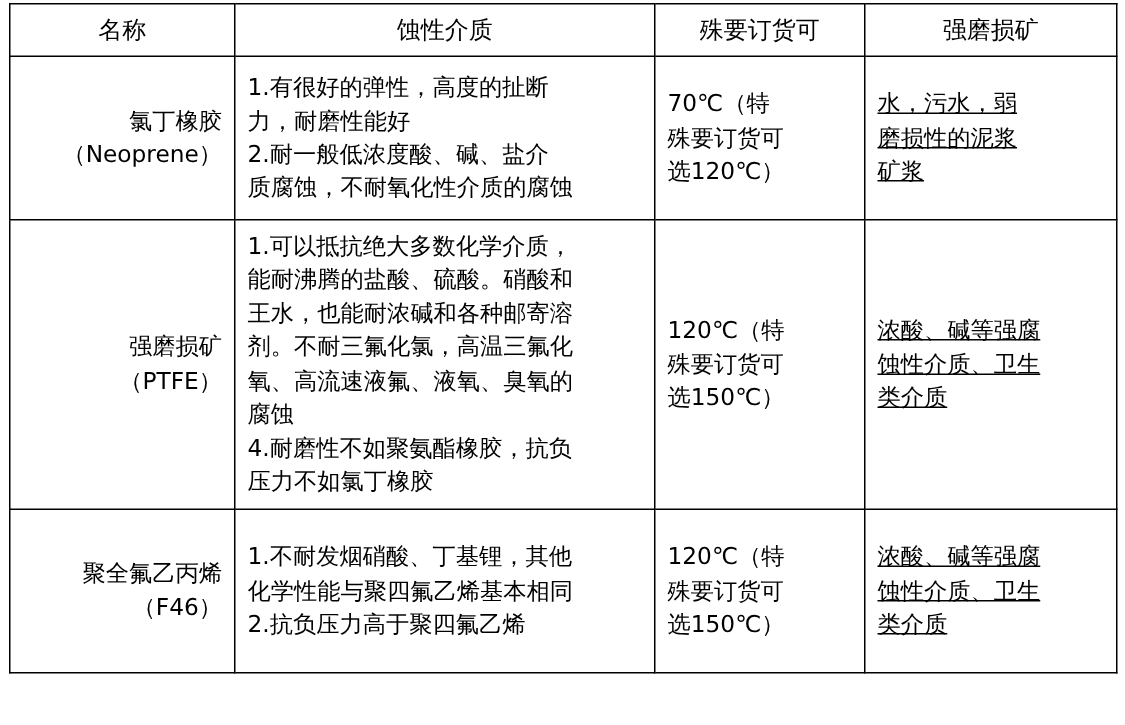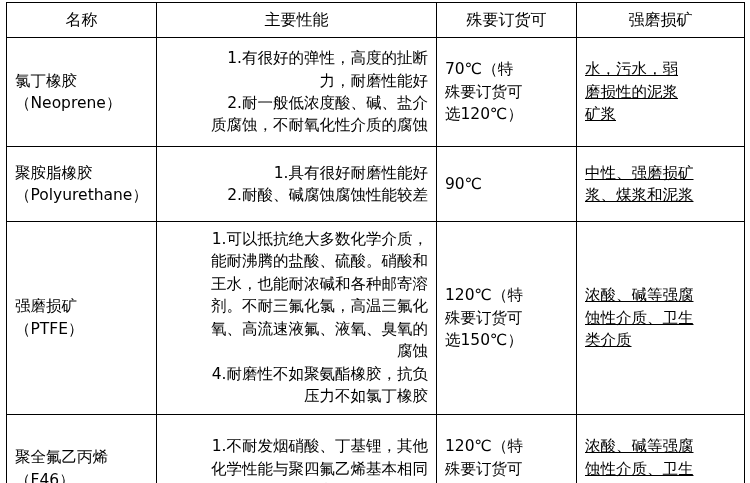--- a/index.html
+++ b/index.html
@@ -41,25 +41,25 @@
   }
   table.spec th {
     text-align: center;
     font-weight: normal;
     height: 34px;
     padding: 0 6px;
     font-size: 16px;
     margin-left: 40px;
   }
   td.name {
-    text-align: left;
+    text-align: right;
     white-space: pre-line;
   }
   td.perf {
-    text-align: right;
+    text-align: left;
     white-space: pre-line;
     padding: 8px 8px 8px 9px;
   }
   td.temp {
     text-align: left;
     white-space: pre-line;
     padding-left: 10px;
   }
   td.temp.center {
     padding-left: 8px;
@@ -82,48 +82,39 @@
   <table class="spec">
     <colgroup>
       <col class="c-name">
       <col class="c-perf">
       <col class="c-temp">
       <col class="c-scope">
     </colgroup>
     <thead>
       <tr>
         <th>名称</th>
-        <th>主要性能</th>
+        <th>蚀性介质</th>
         <th>殊要订货可</th>
         <th>强磨损矿</th>
       </tr>
     </thead>
     <tbody>
       <tr class="r-neoprene">
         <td class="name">氯丁橡胶
 （Neoprene）</td>
         <td class="perf">1.有很好的弹性，高度的扯断
 力，耐磨性能好
 2.耐一般低浓度酸、碱、盐介
 质腐蚀，不耐氧化性介质的腐蚀</td>
         <td class="temp center">70℃（特
 殊要订货可
 选120℃）</td>
         <td class="scope">水，污水，弱
 磨损性的泥浆
 矿浆</td>
-      </tr>
-      <tr class="r-pu">
-        <td class="name">聚胺脂橡胶
-（Polyurethane）</td>
-        <td class="perf">1.具有很好耐磨性能好
-2.耐酸、碱腐蚀腐蚀性能较差</td>
-        <td class="temp center">90℃</td>
-        <td class="scope">中性、强磨损矿
-浆、煤浆和泥浆</td>
       </tr>
       <tr class="r-ptfe">
         <td class="name">强磨损矿
 （PTFE）</td>
         <td class="perf">1.可以抵抗绝大多数化学介质，
 能耐沸腾的盐酸、硫酸。硝酸和
 王水，也能耐浓碱和各种邮寄溶
 剂。不耐三氟化氯，高温三氟化
 氧、高流速液氟、液氧、臭氧的
 腐蚀

